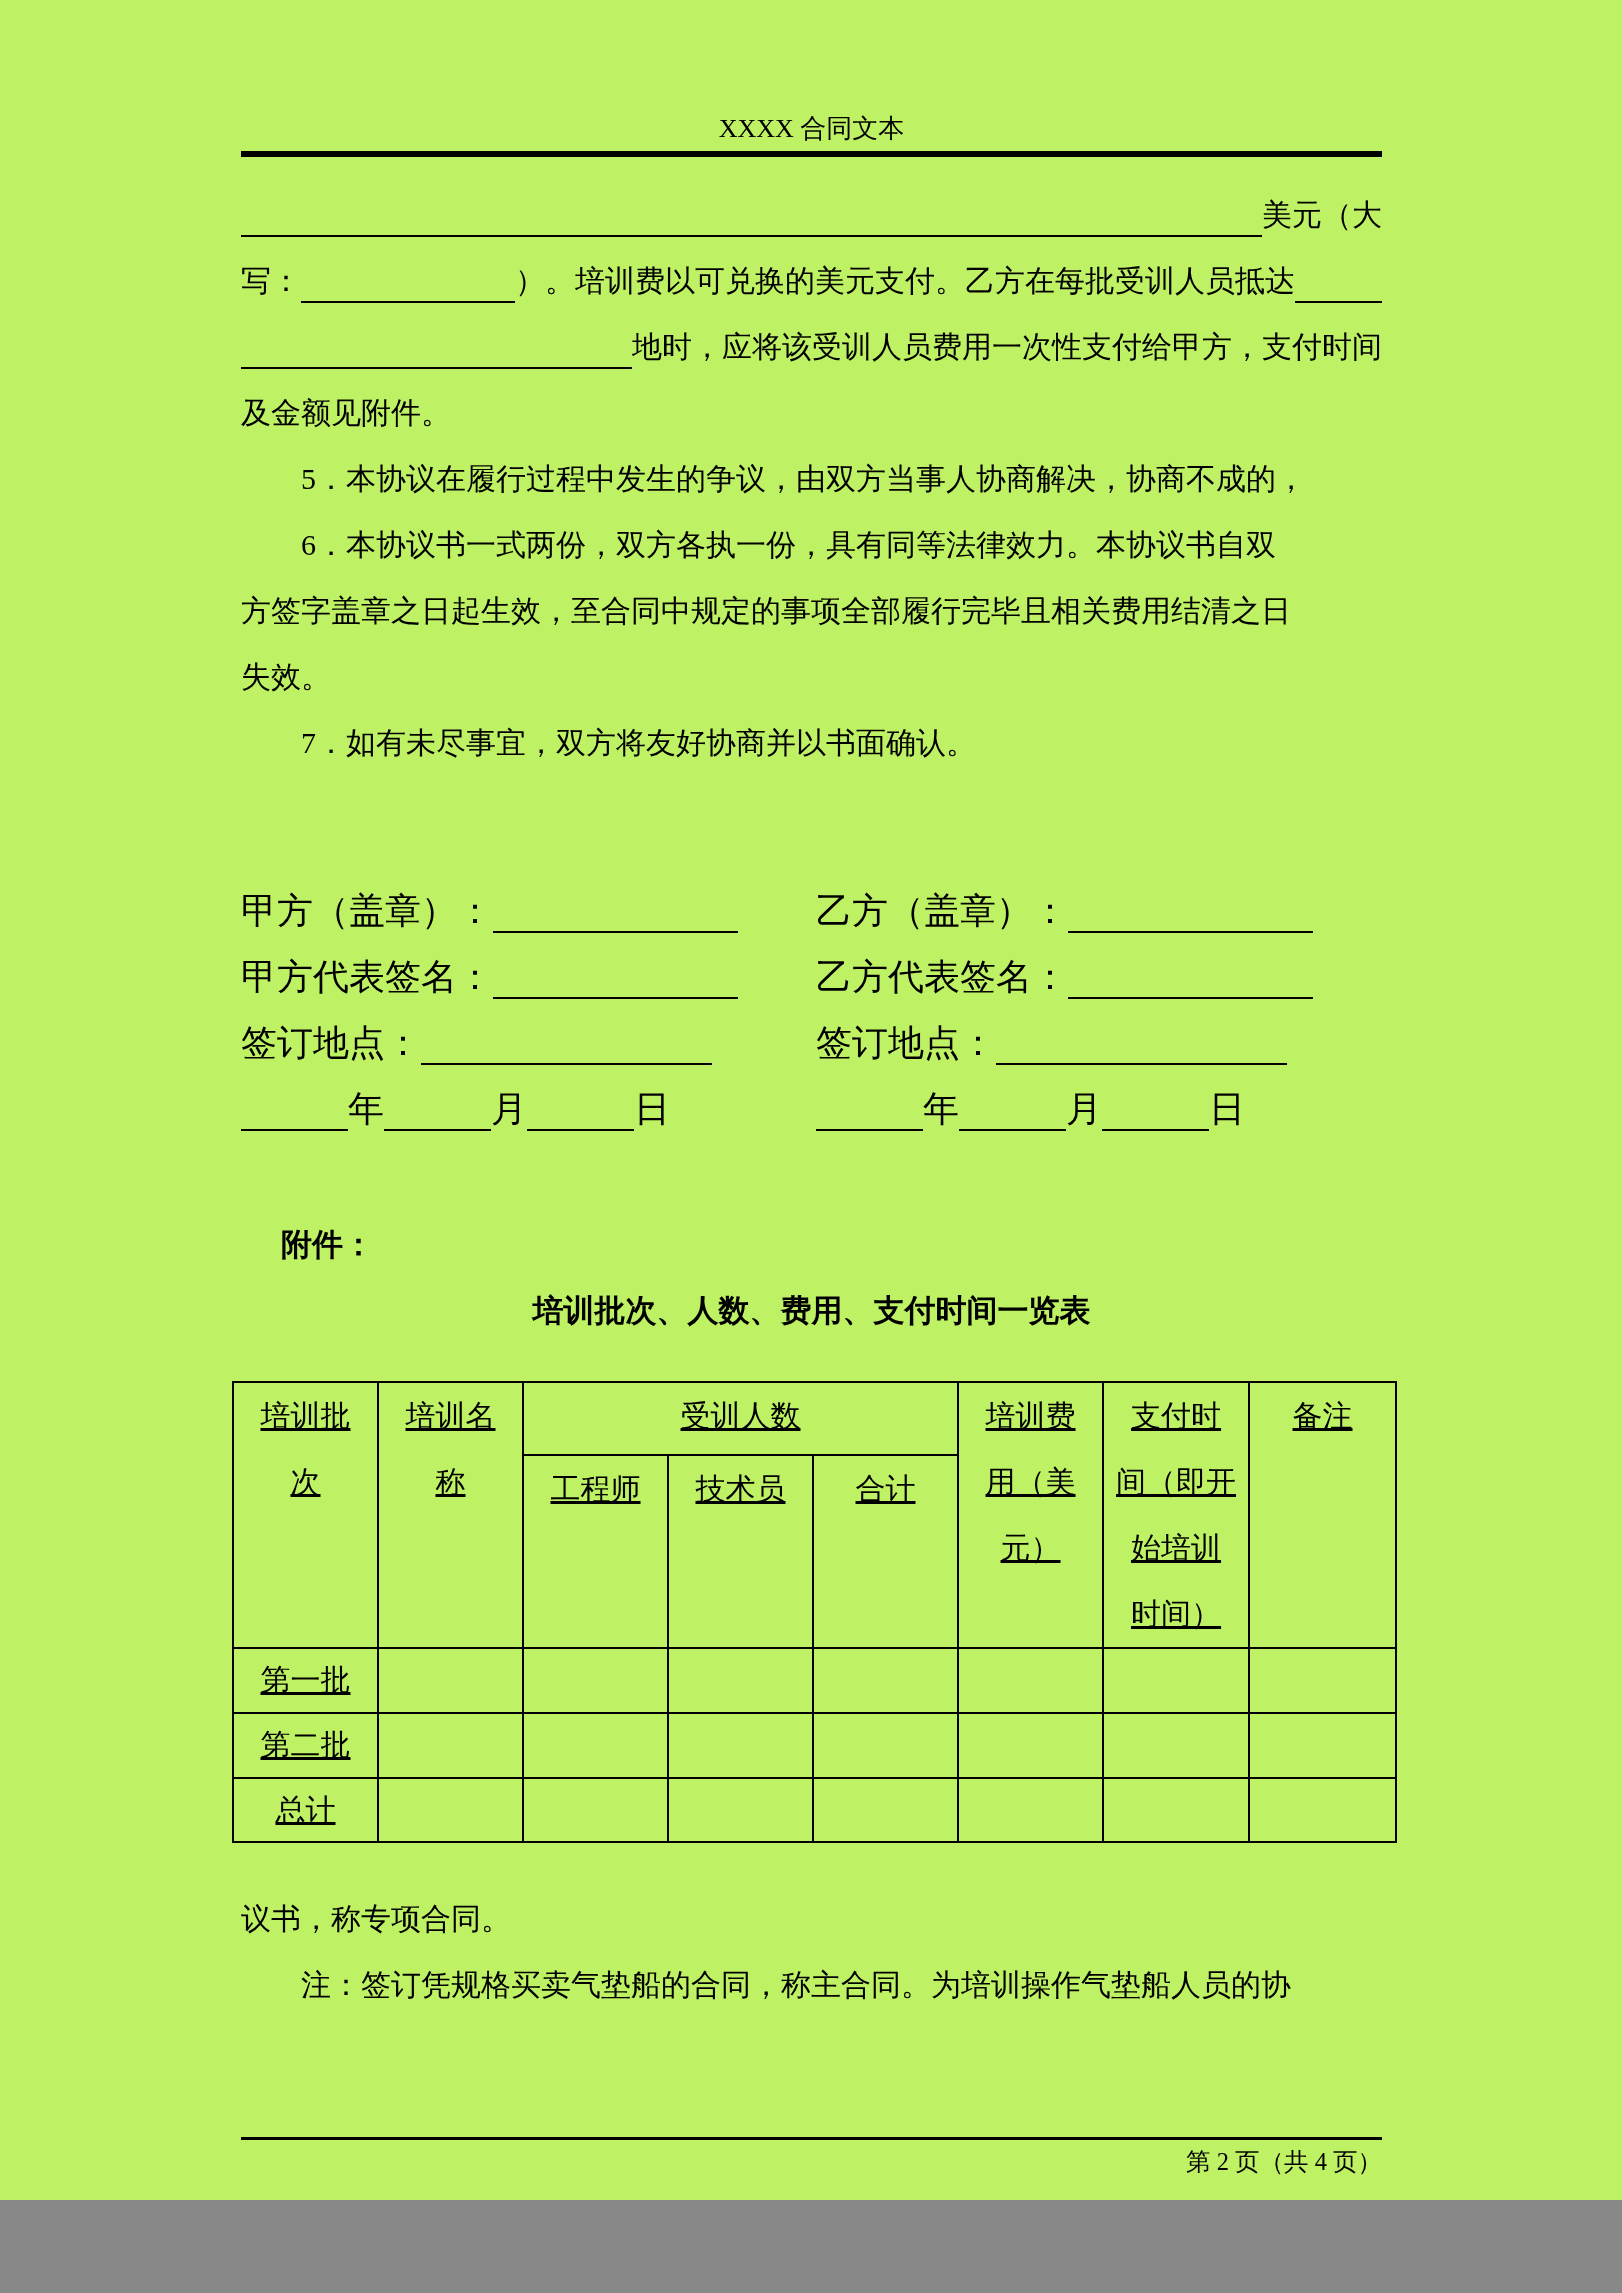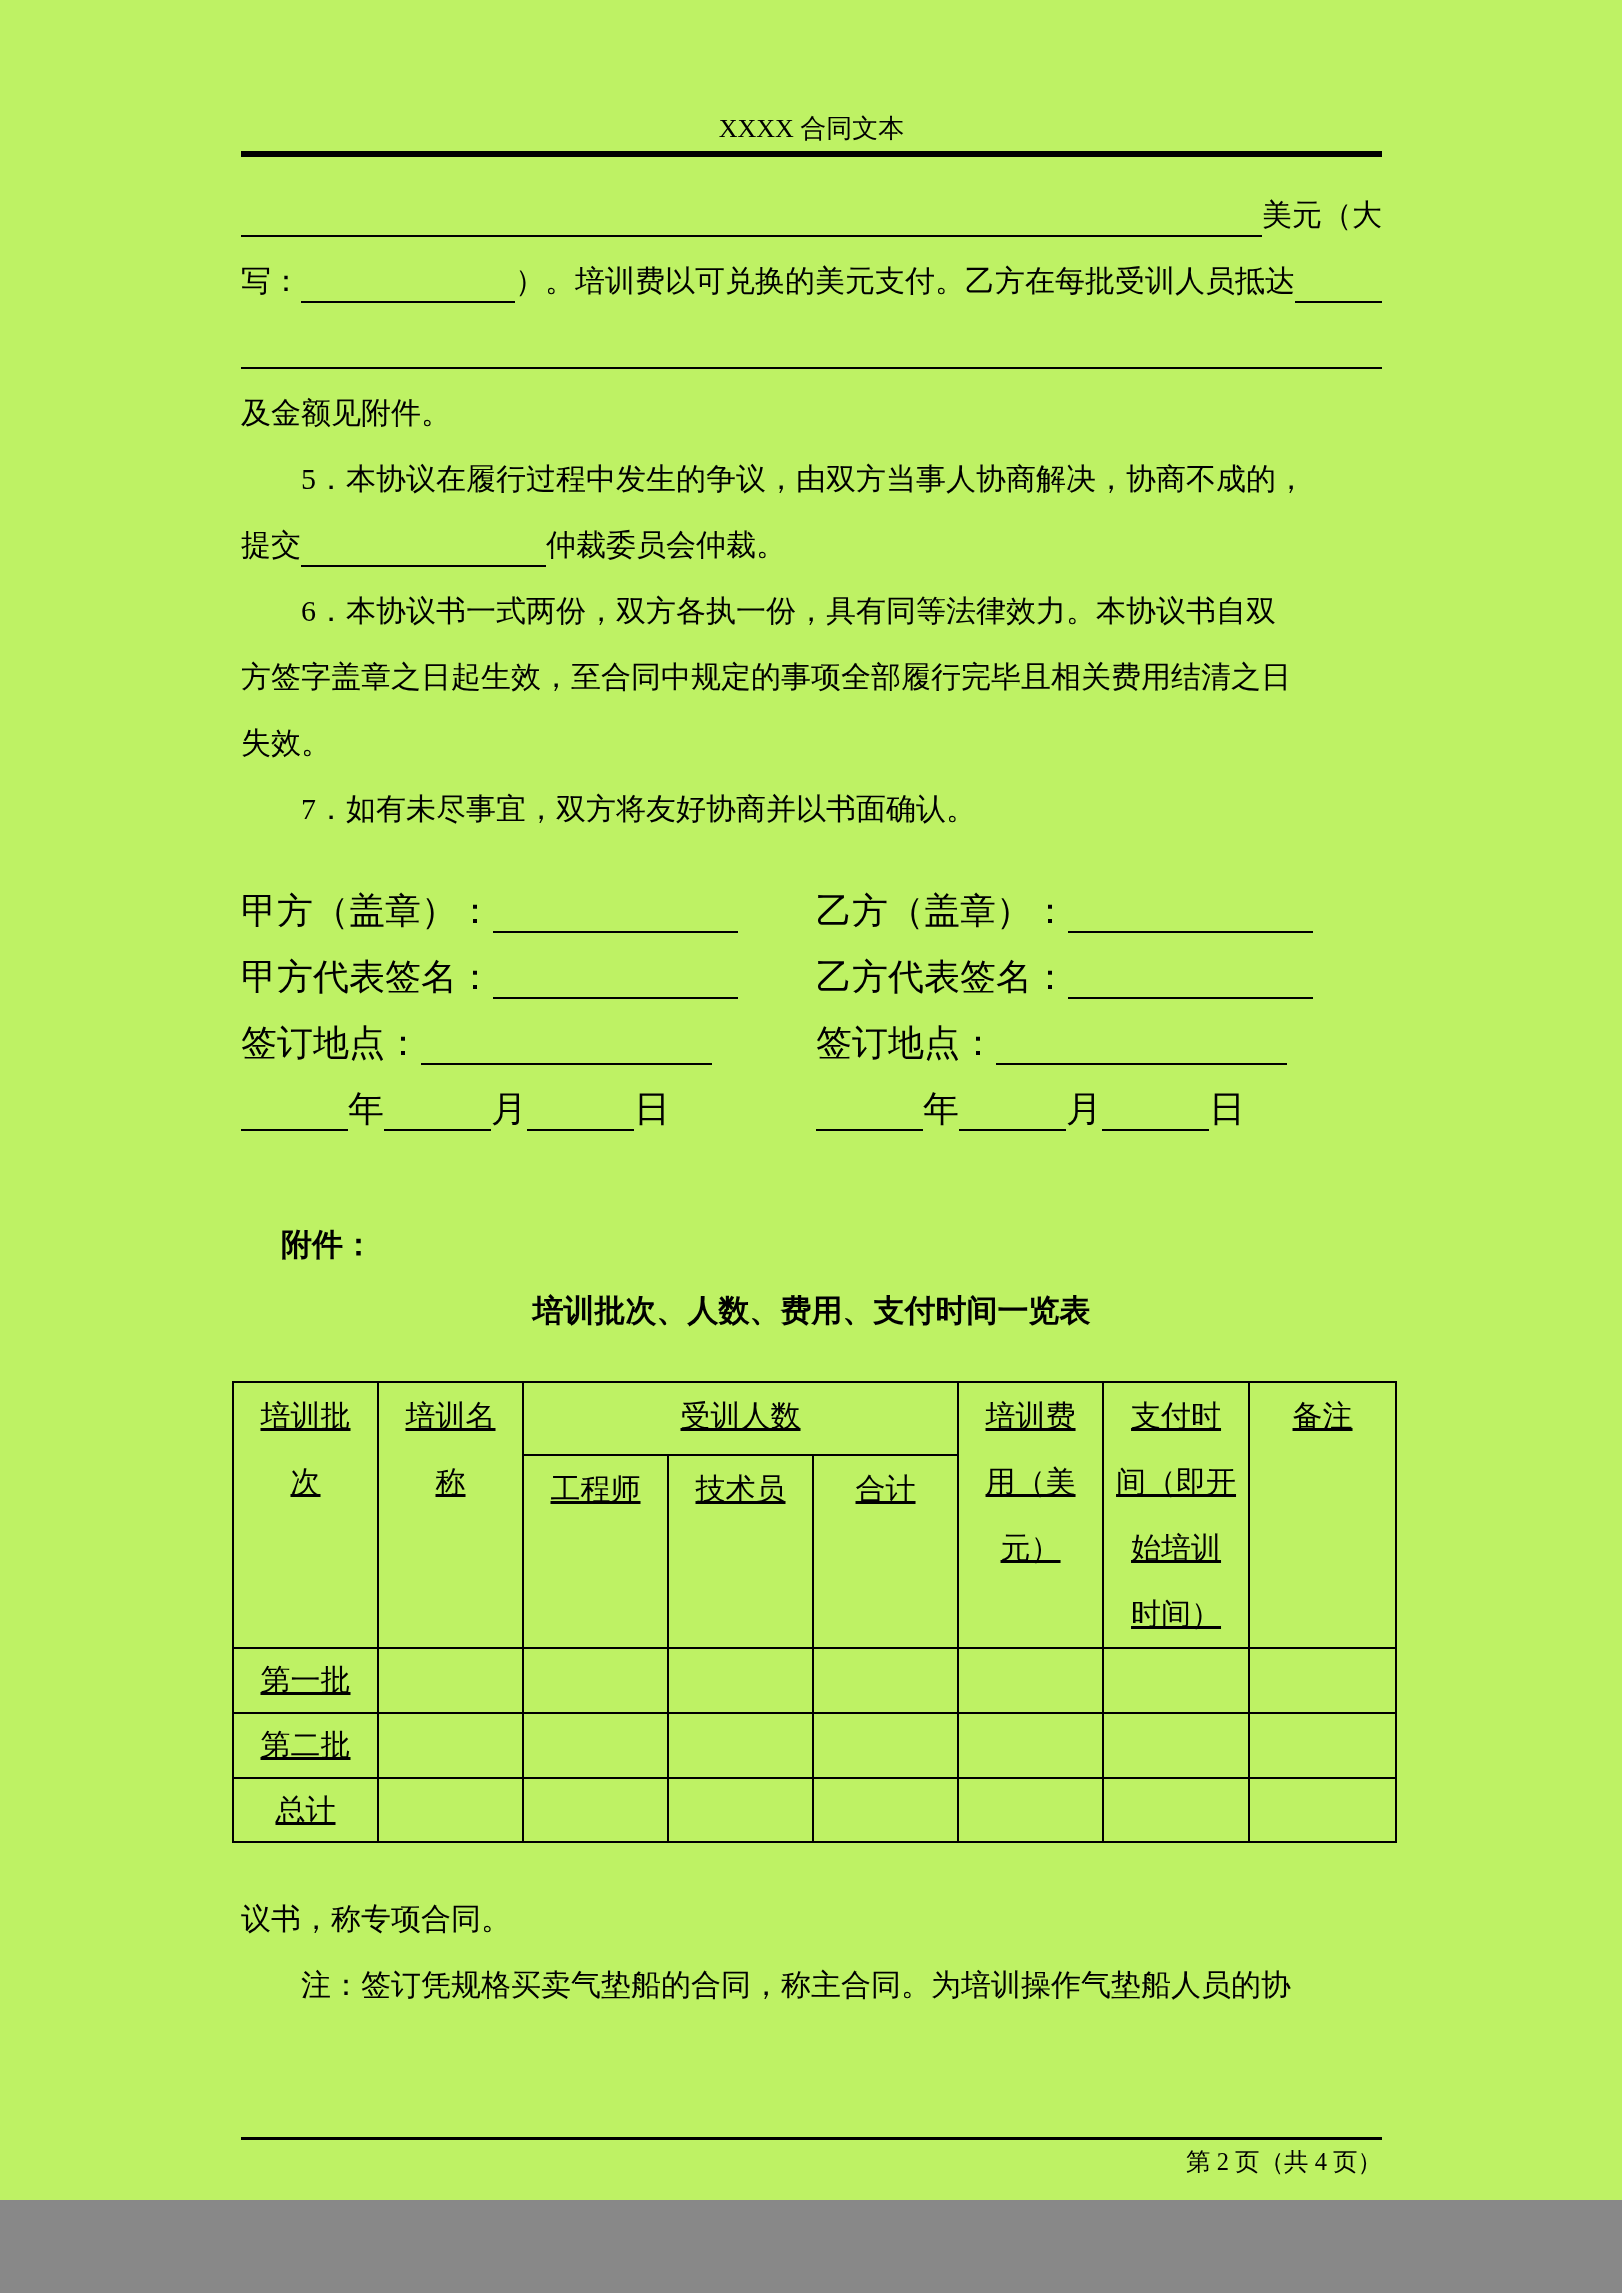--- a/index.html
+++ b/index.html
@@ -71,31 +71,27 @@
       <span class="t">美元（大</span>
     </div>
     <div class="ln">
       <span class="t">写：</span>
       <span class="bl" style="width:214px"></span>
       <span class="t">）。培训费以可兑换的美元支付。乙方在每批受训人员抵达</span>
       <span class="bl grow" style="min-width:29px"></span>
     </div>
     <div class="ln">
       <span class="bl grow" style="min-width:255px"></span>
+      <span class="t">地时，应将该受训人员费用一次性支付给甲方，支付时间</span>
     </div>
     <div class="ln">
       <span class="t">及金额见附件。</span>
     </div>
     <div class="ln">
       <span class="t ind">5．本协议在履行过程中发生的争议，由双方当事人协商解决，协商不成的，</span>
-    </div>
-    <div class="ln">
-      <span class="t">提交</span>
-      <span class="bl" style="width:245px"></span>
-      <span class="t">仲裁委员会仲裁。</span>
     </div>
     <div class="ln">
       <span class="t ind">6．本协议书一式两份，双方各执一份，具有同等法律效力。本协议书自双</span>
     </div>
     <div class="ln">
       <span class="t">方签字盖章之日起生效，至合同中规定的事项全部履行完毕且相关费用结清之日</span>
     </div>
     <div class="ln">
       <span class="t">失效。</span>
     </div>

